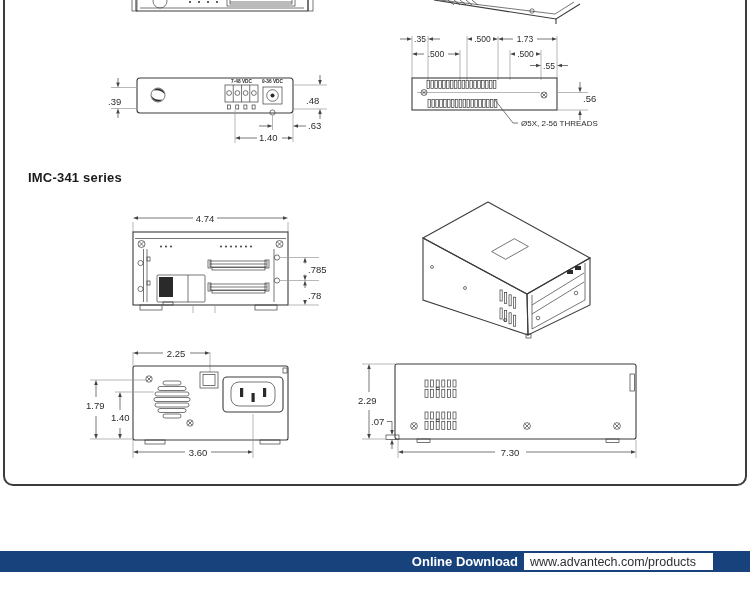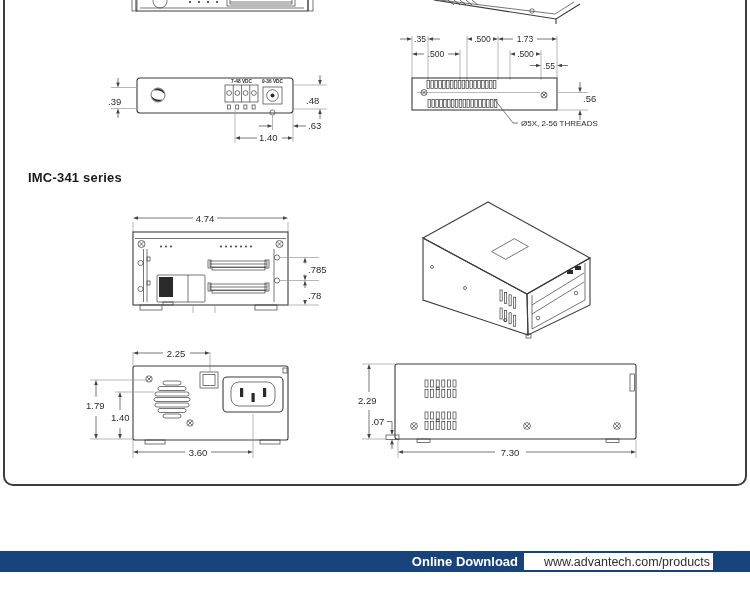--- a/index.html
+++ b/index.html
@@ -34,21 +34,21 @@
   }
   .footer-label{
     position:absolute;right:232px;top:3px;
     color:#ffffff;font-weight:bold;font-size:13px;
   }
   .footer-urlbox{
     position:absolute;left:524px;top:2px;width:189px;height:17px;
     background:#ffffff;display:flex;align-items:center;
   }
   .footer-url{
-    padding-left:20px;font-size:12.5px;color:#2e2e36;
+    padding-left:6px;font-size:12.5px;color:#2e2e36;
   }
 </style>
 </head>
 <body>
 
 <div class="frame"></div>
 
 <svg class="abs" style="left:130px;top:0;" width="185" height="20" viewBox="0 0 185 20">
   <line class="ln" x1="6" y1="-2" x2="6" y2="11"></line>
   <line class="ln" x1="178" y1="-2" x2="178" y2="11"></line>

